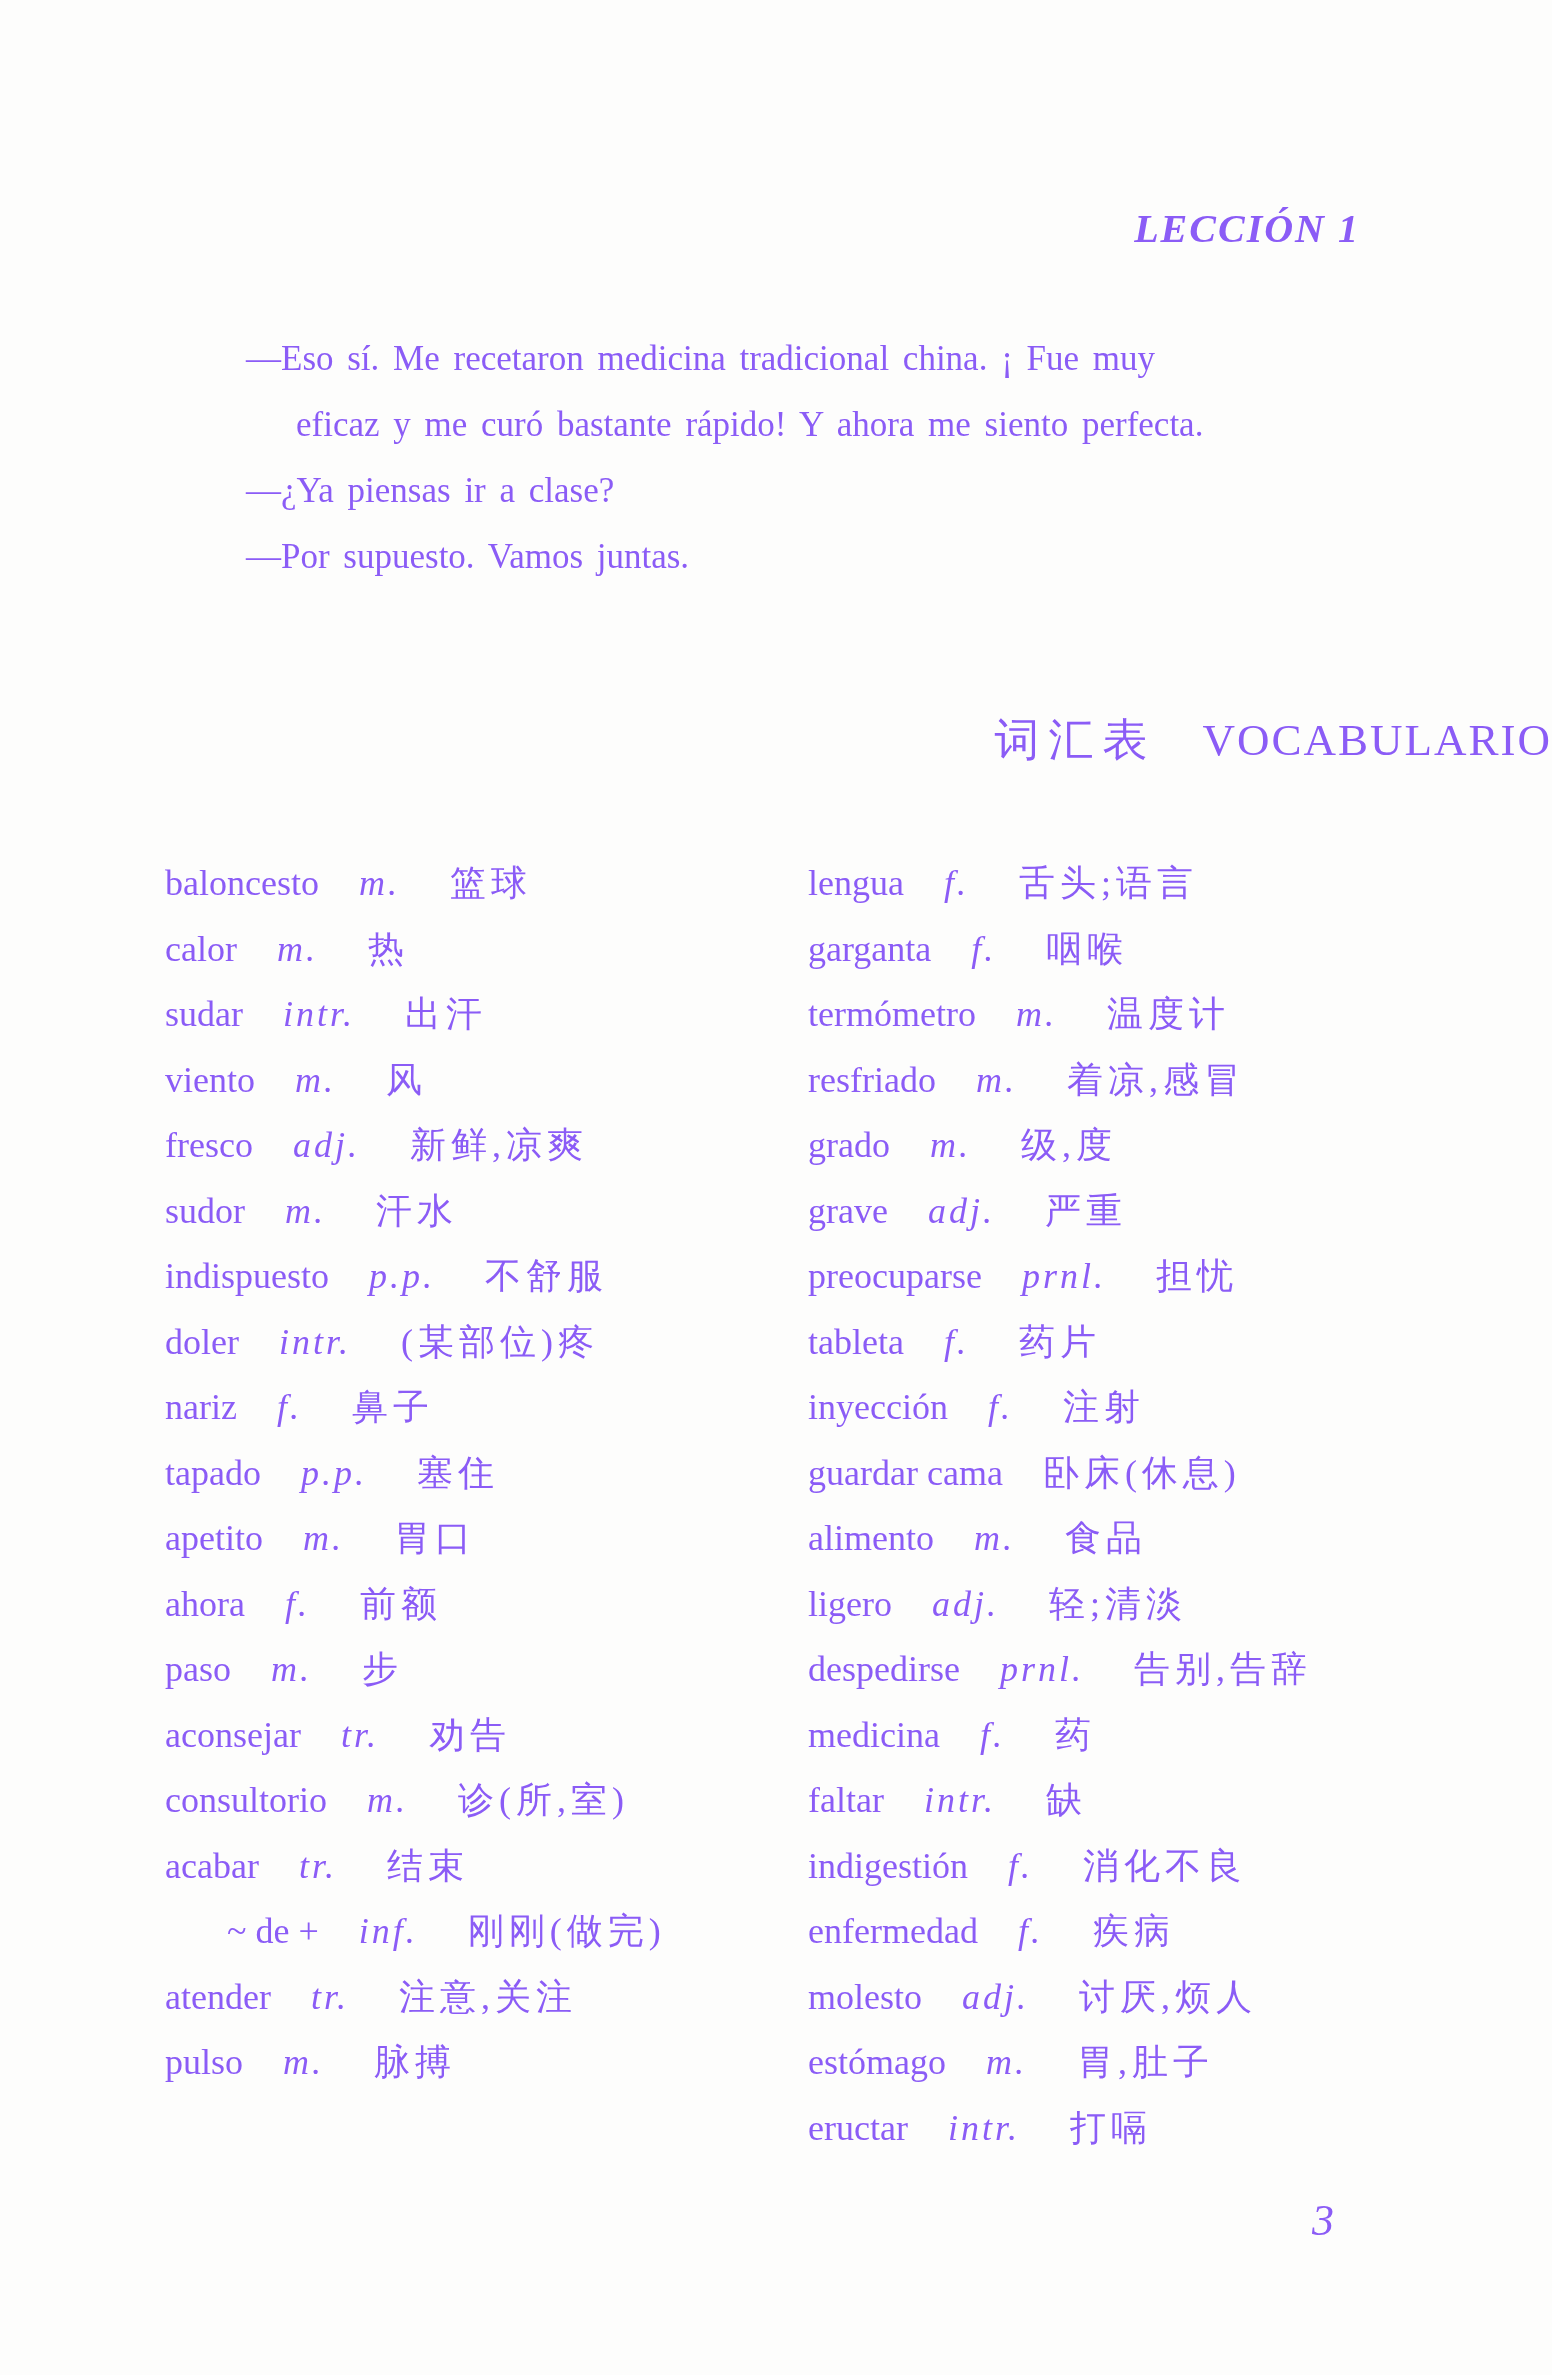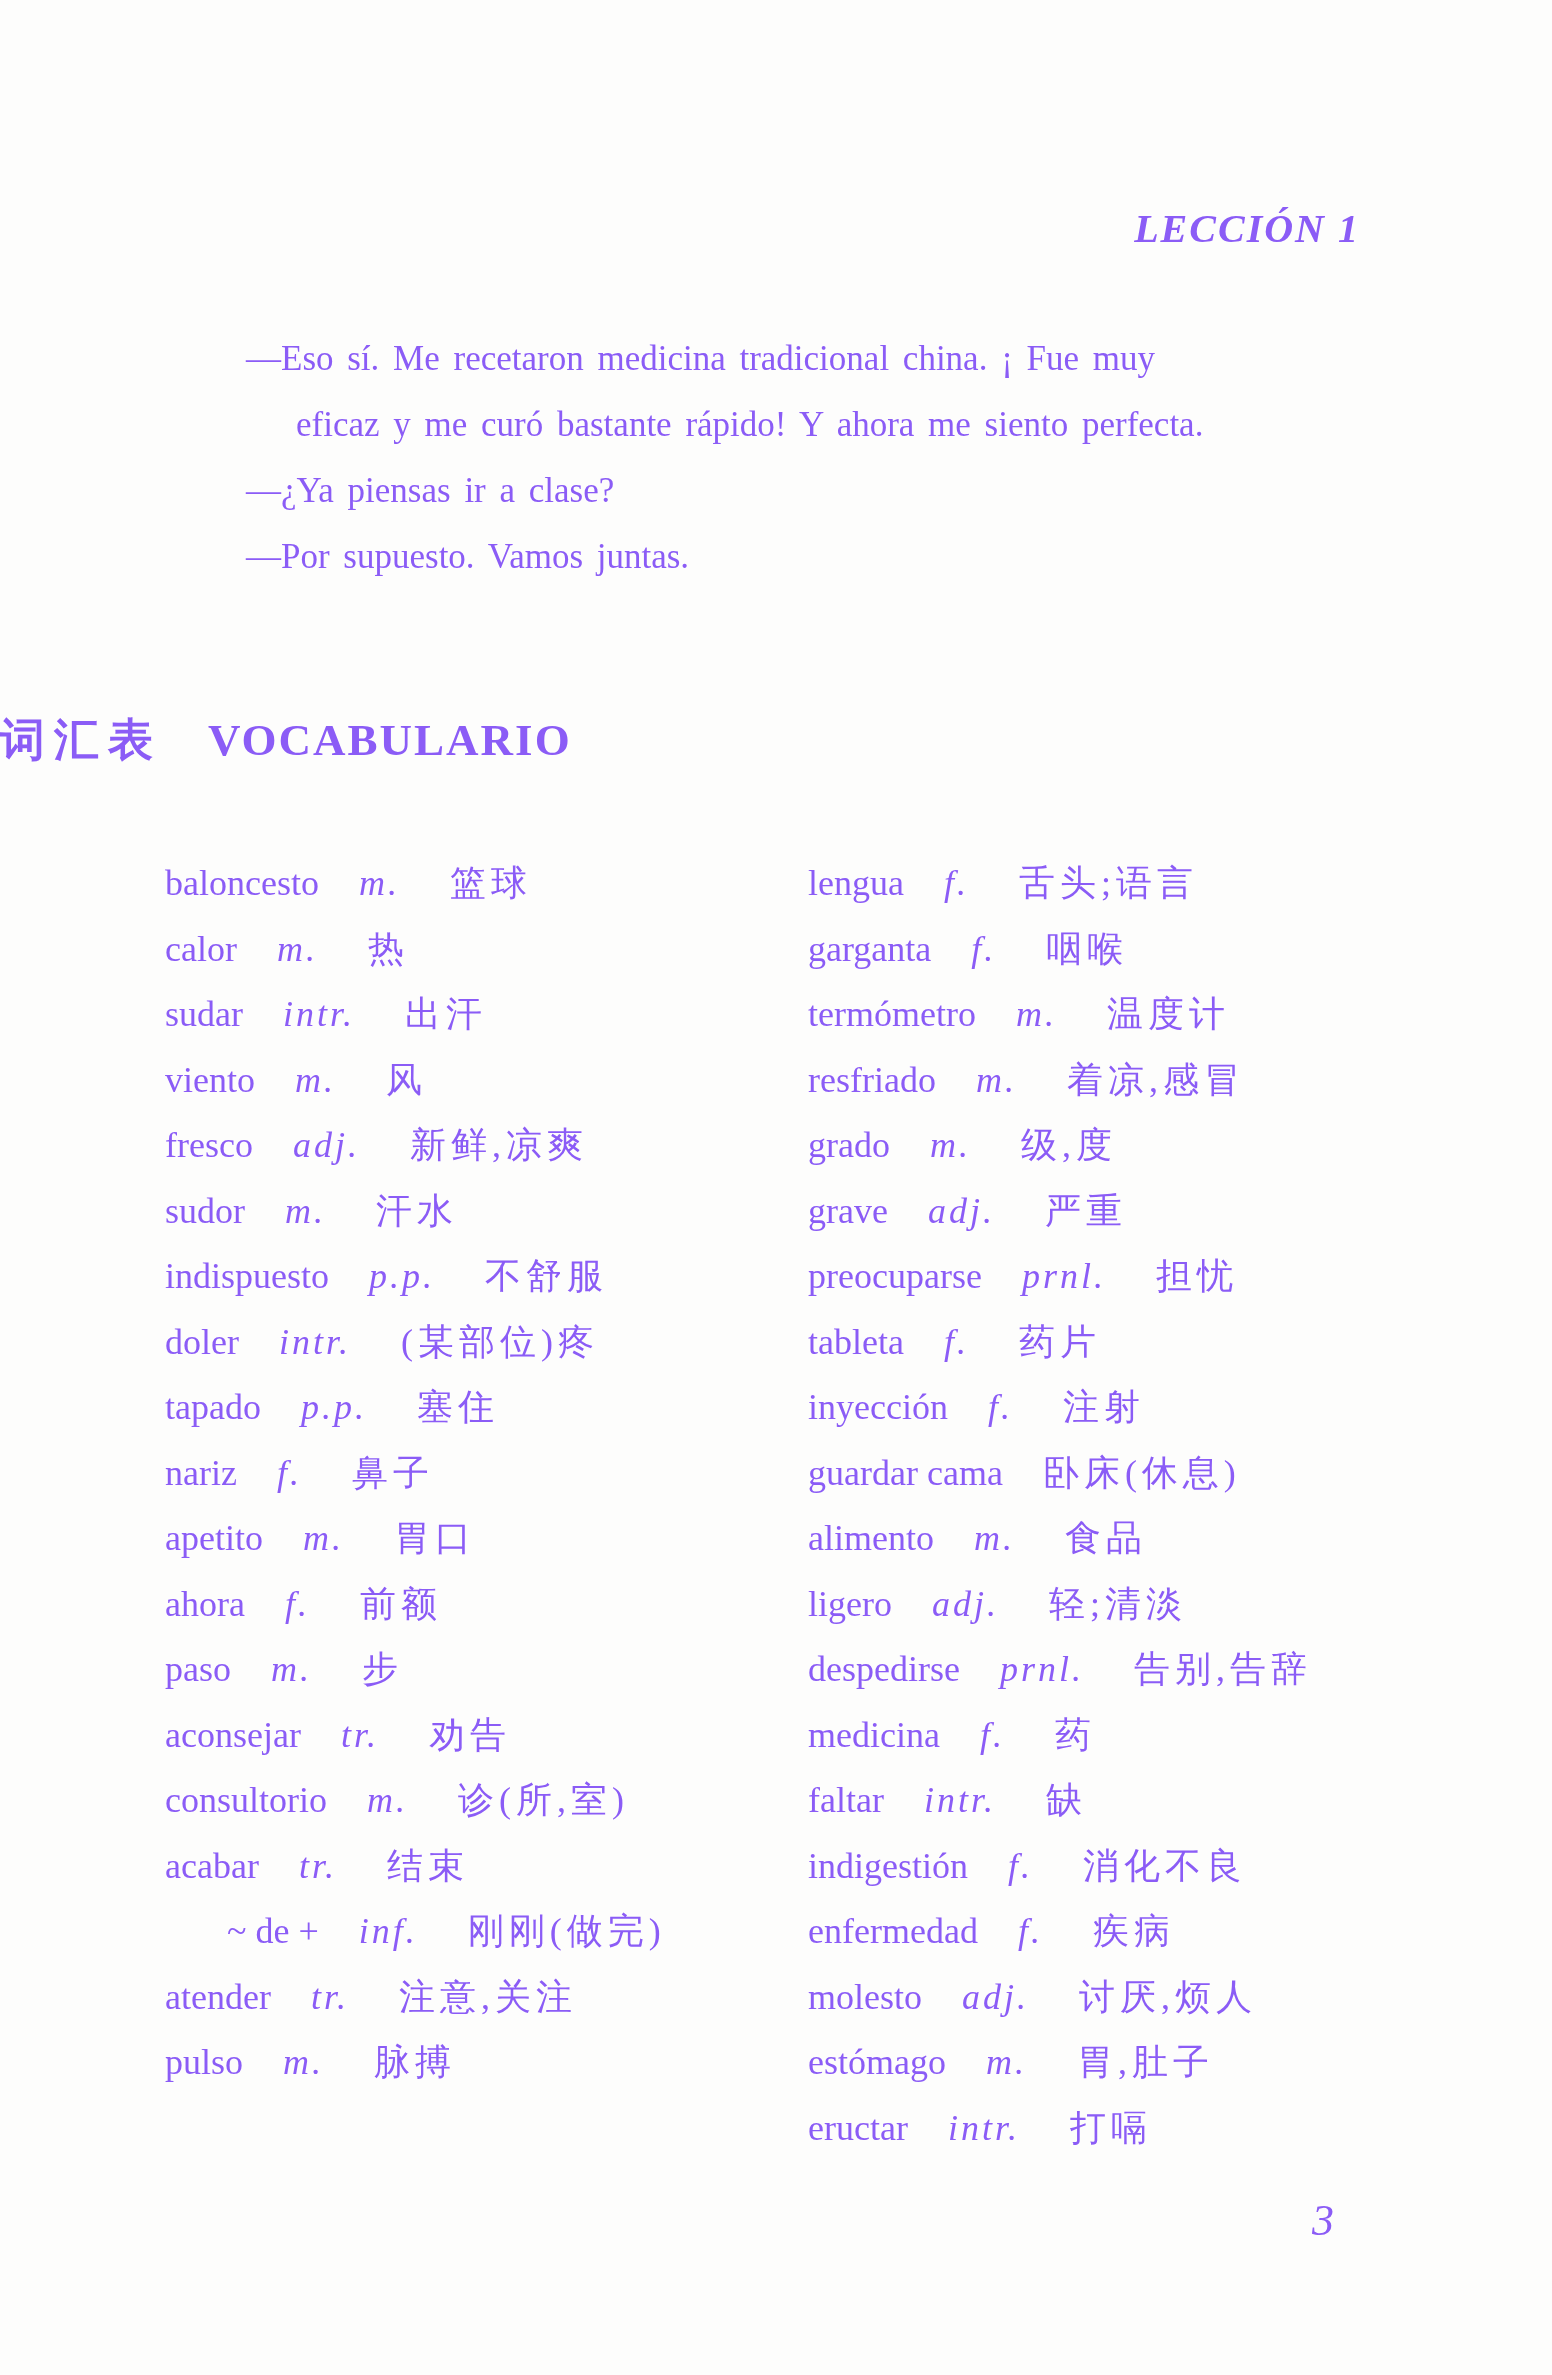--- a/index.html
+++ b/index.html
@@ -18,21 +18,21 @@
     letter-spacing:2px;
   }
   .dialogue {
     position:absolute; left:246px; top:326px; width:1190px;
     font-size:35px;
   }
   .dialogue-line { line-height:66px; white-space:nowrap; word-spacing:5px; }
   .dialogue-line.indent { padding-left:50px; }
   .vocab-heading {
     position:absolute; top:710px; left:0; width:100%;
-    text-align:left; font-weight:700; font-size:45px;
+    text-align:right; font-weight:400; font-size:45px;
   }
   .vocab-heading .zh { letter-spacing:9px; margin-right:46px; }
   .vocab-heading .es { letter-spacing:2px; }
   .vocab-col { position:absolute; top:851px; }
   #vocab-left  { left:165px; }
   #vocab-right { left:808px; }
   .vocab-entry {
     line-height:65.5px; height:65.5px;
     font-size:36px; white-space:nowrap;
   }
@@ -65,22 +65,22 @@
 
   <div class="vocab-col" id="vocab-left">
       <div class="vocab-entry"><span class="word">baloncesto</span><span class="pos">m.</span><span class="gloss">篮球</span></div>
       <div class="vocab-entry"><span class="word">calor</span><span class="pos">m.</span><span class="gloss">热</span></div>
       <div class="vocab-entry"><span class="word">sudar</span><span class="pos">intr.</span><span class="gloss">出汗</span></div>
       <div class="vocab-entry"><span class="word">viento</span><span class="pos">m.</span><span class="gloss">风</span></div>
       <div class="vocab-entry"><span class="word">fresco</span><span class="pos">adj.</span><span class="gloss">新鲜,凉爽</span></div>
       <div class="vocab-entry"><span class="word">sudor</span><span class="pos">m.</span><span class="gloss">汗水</span></div>
       <div class="vocab-entry"><span class="word">indispuesto</span><span class="pos">p.p.</span><span class="gloss">不舒服</span></div>
       <div class="vocab-entry"><span class="word">doler</span><span class="pos">intr.</span><span class="gloss">(某部位)疼</span></div>
+      <div class="vocab-entry"><span class="word">nariz</span><span class="pos">f.</span><span class="gloss">鼻子</span></div>
       <div class="vocab-entry"><span class="word">tapado</span><span class="pos">p.p.</span><span class="gloss">塞住</span></div>
-      <div class="vocab-entry"><span class="word">nariz</span><span class="pos">f.</span><span class="gloss">鼻子</span></div>
       <div class="vocab-entry"><span class="word">apetito</span><span class="pos">m.</span><span class="gloss">胃口</span></div>
       <div class="vocab-entry"><span class="word">ahora</span><span class="pos">f.</span><span class="gloss">前额</span></div>
       <div class="vocab-entry"><span class="word">paso</span><span class="pos">m.</span><span class="gloss">步</span></div>
       <div class="vocab-entry"><span class="word">aconsejar</span><span class="pos">tr.</span><span class="gloss">劝告</span></div>
       <div class="vocab-entry"><span class="word">consultorio</span><span class="pos">m.</span><span class="gloss">诊(所,室)</span></div>
       <div class="vocab-entry"><span class="word">acabar</span><span class="pos">tr.</span><span class="gloss">结束</span></div>
       <div class="vocab-entry indent"><span class="word">~ de +</span><span class="pos">inf.</span><span class="gloss">刚刚(做完)</span></div>
       <div class="vocab-entry"><span class="word">atender</span><span class="pos">tr.</span><span class="gloss">注意,关注</span></div>
       <div class="vocab-entry"><span class="word">pulso</span><span class="pos">m.</span><span class="gloss">脉搏</span></div>
     </div>

